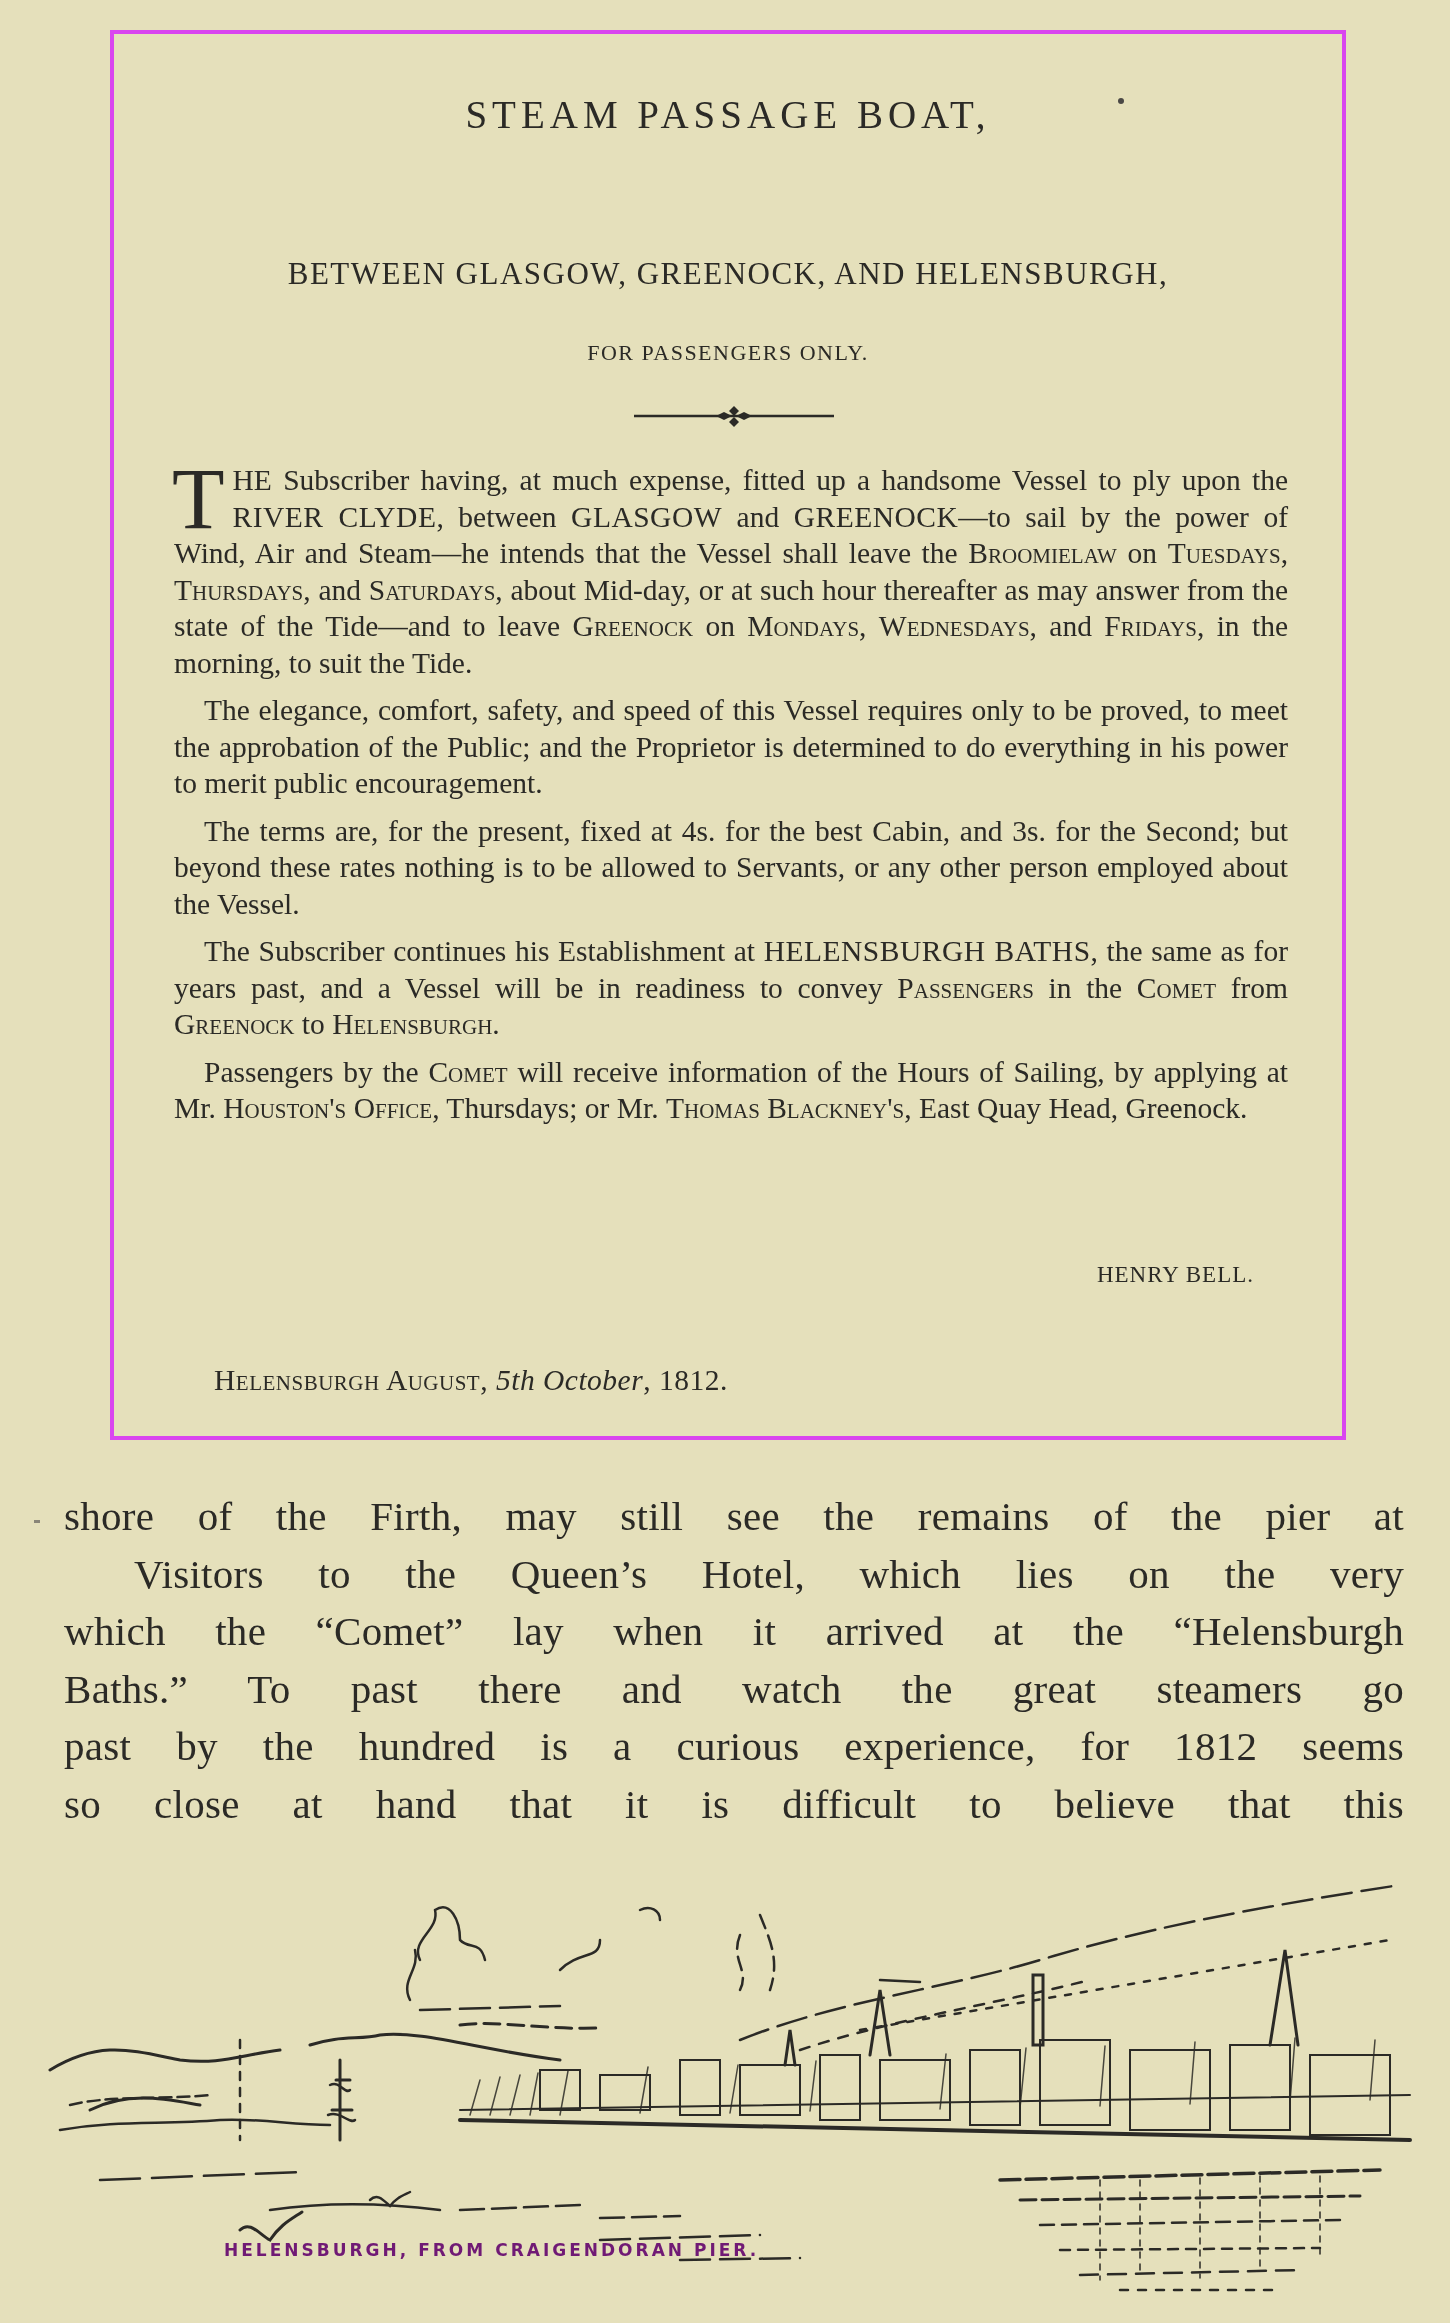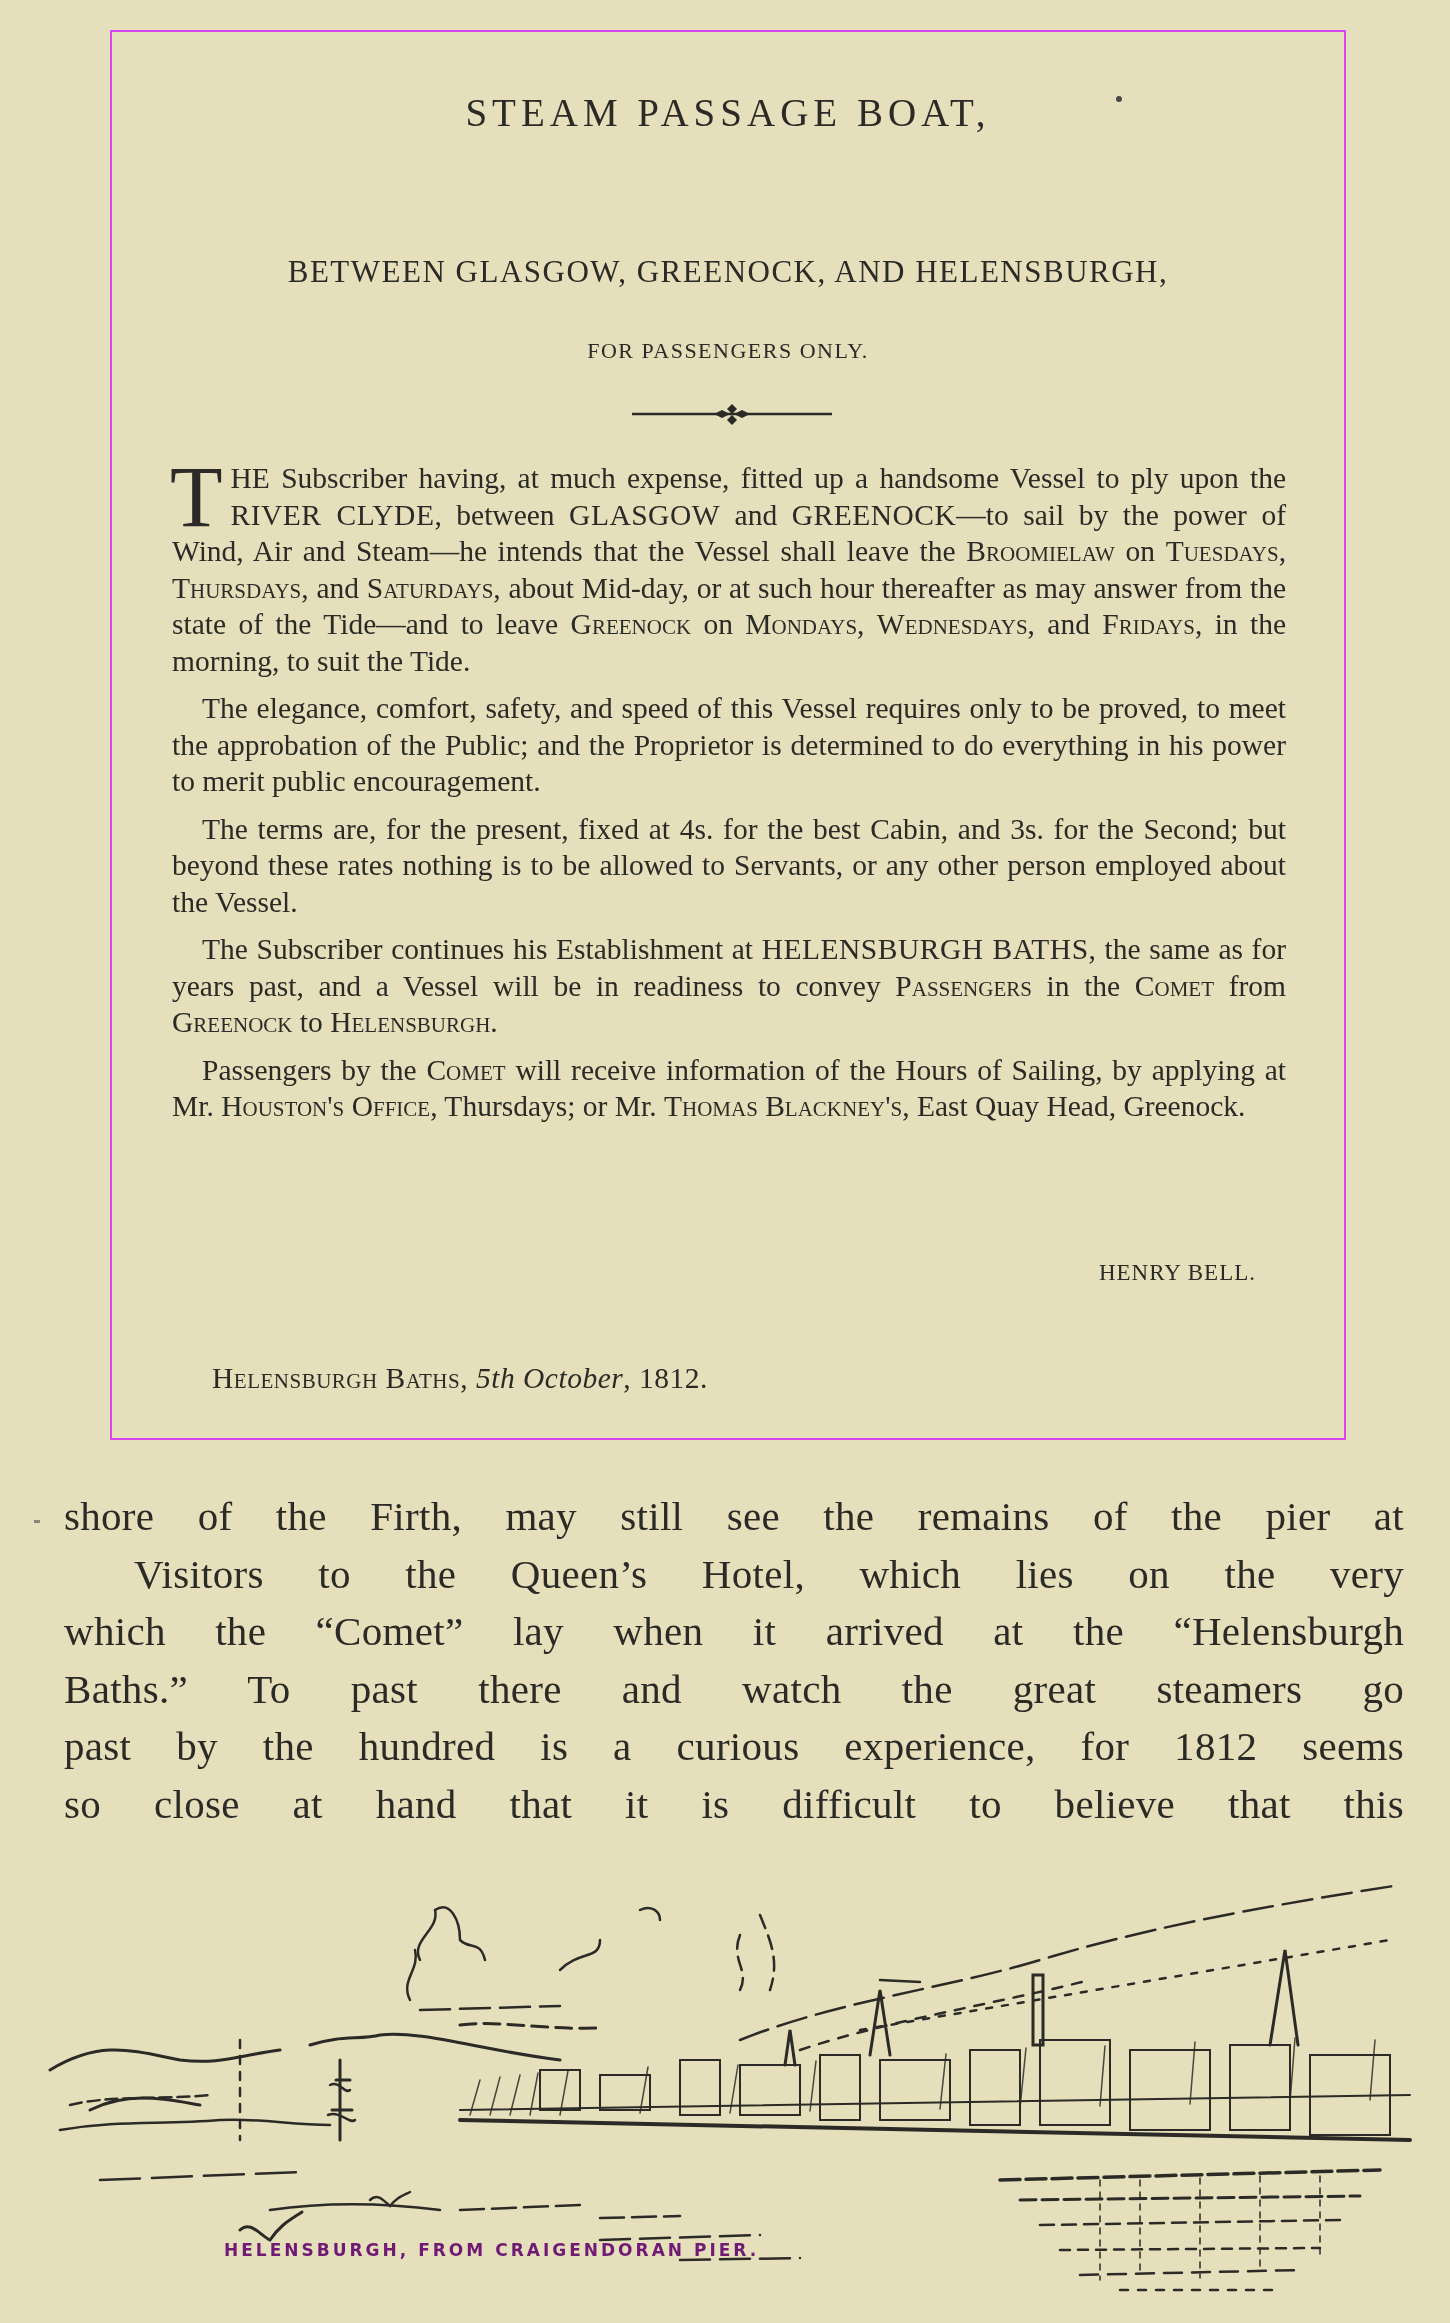--- a/index.html
+++ b/index.html
@@ -20,21 +20,21 @@
       left: 0; top: 0;
       width: 1450px; height: 2323px;
     }
     
     .ad-box {
       position: absolute;
       left: 110px;
       top: 30px;
       width: 1236px;
       height: 1410px;
-      border: 2px solid #d946ef;
+      border: 4px solid #d946ef;
       box-sizing: border-box;
     }
     .ad-stray-dot {
       position: absolute;
       left: 1004px;
       top: 64px;
       width: 6px; height: 6px;
       border-radius: 50%;
       background: #4a4845;
     }
@@ -193,21 +193,21 @@
       <p class="ind"><span style="padding-left:30px">The elegance, comfort, safety, and speed of this Vessel requires only to be proved, to meet the approbation of the Public; and the Proprietor is determined to do everything in his power to merit public encouragement.</span></p>
 
       <p class="ind"><span style="padding-left:30px">The terms are, for the present, fixed at 4s. for the best Cabin, and 3s. for the Second; but beyond these rates nothing is to be allowed to Servants, or any other person employed about the Vessel.</span></p>
 
       <p class="ind"><span style="padding-left:30px">The Subscriber continues his Establishment at </span><span class="caps">HELENSBURGH BATHS</span><span>, the same as for years past, and a Vessel will be in readiness to convey </span><span class="sc">Passengers</span><span> in the </span><span class="sc">Comet</span><span> from </span><span class="sc">Greenock</span><span> to </span><span class="sc">Helensburgh</span><span>.</span></p>
 
       <p class="ind"><span style="padding-left:30px">Passengers by the </span><span class="sc">Comet</span><span> will receive information of the Hours of Sailing, by applying at Mr. </span><span class="sc">Houston's Office</span><span>, Thursdays; or Mr. </span><span class="sc">Thomas Blackney's</span><span>, East Quay Head, Greenock.</span></p>
     </div>
 
     <div class="signature">HENRY BELL.</div>
-    <div class="dateline"><span>Helensburgh Baths, </span><i>5th October</i><span>, 1812.</span></div>
+    <div class="dateline"><span>Helensburgh August, </span><i>5th October</i><span>, 1812.</span></div>
   </div>
 
   <span class="margin-mark"></span>
 
   <div class="narrative">
     <span class="line">shore of the Firth, may still see the remains of the pier at</span>
     <span class="line first">Visitors to the Queen’s Hotel, which lies on the very</span>
     <span class="line">which the “Comet” lay when it arrived at the “Helensburgh</span>
     <span class="line">Baths.” To past there and watch the great steamers go</span>
     <span class="line">past by the hundred is a curious experience, for 1812 seems</span>

